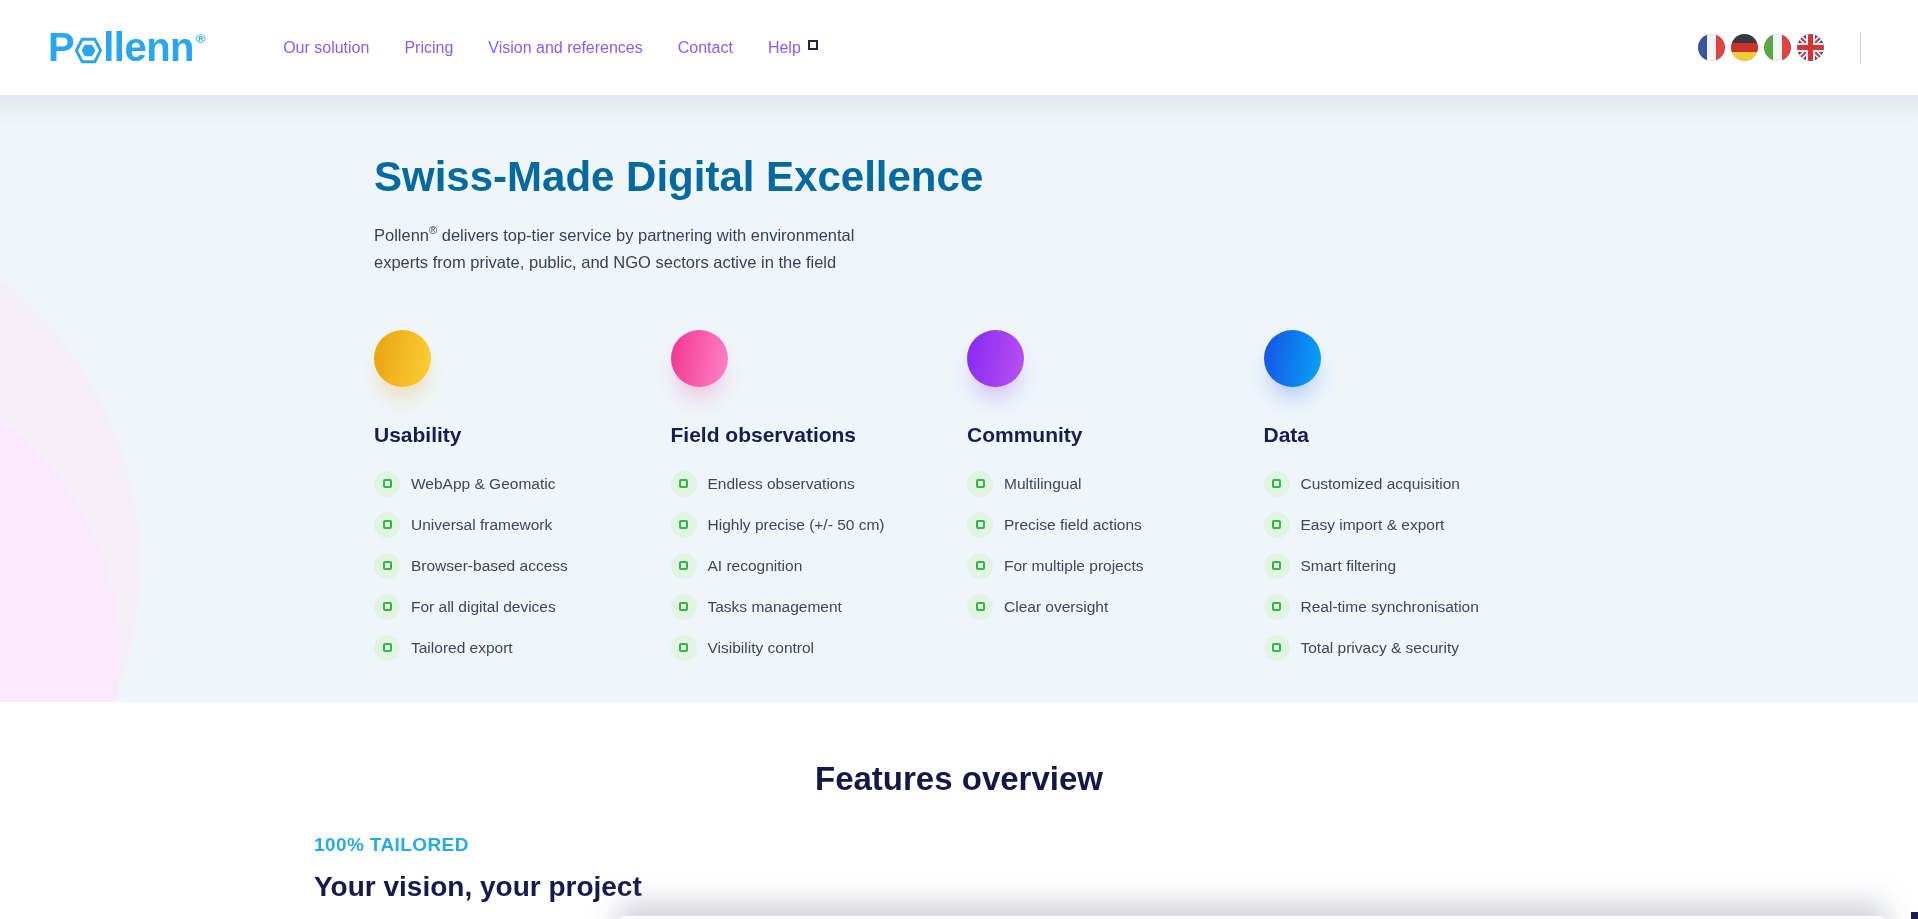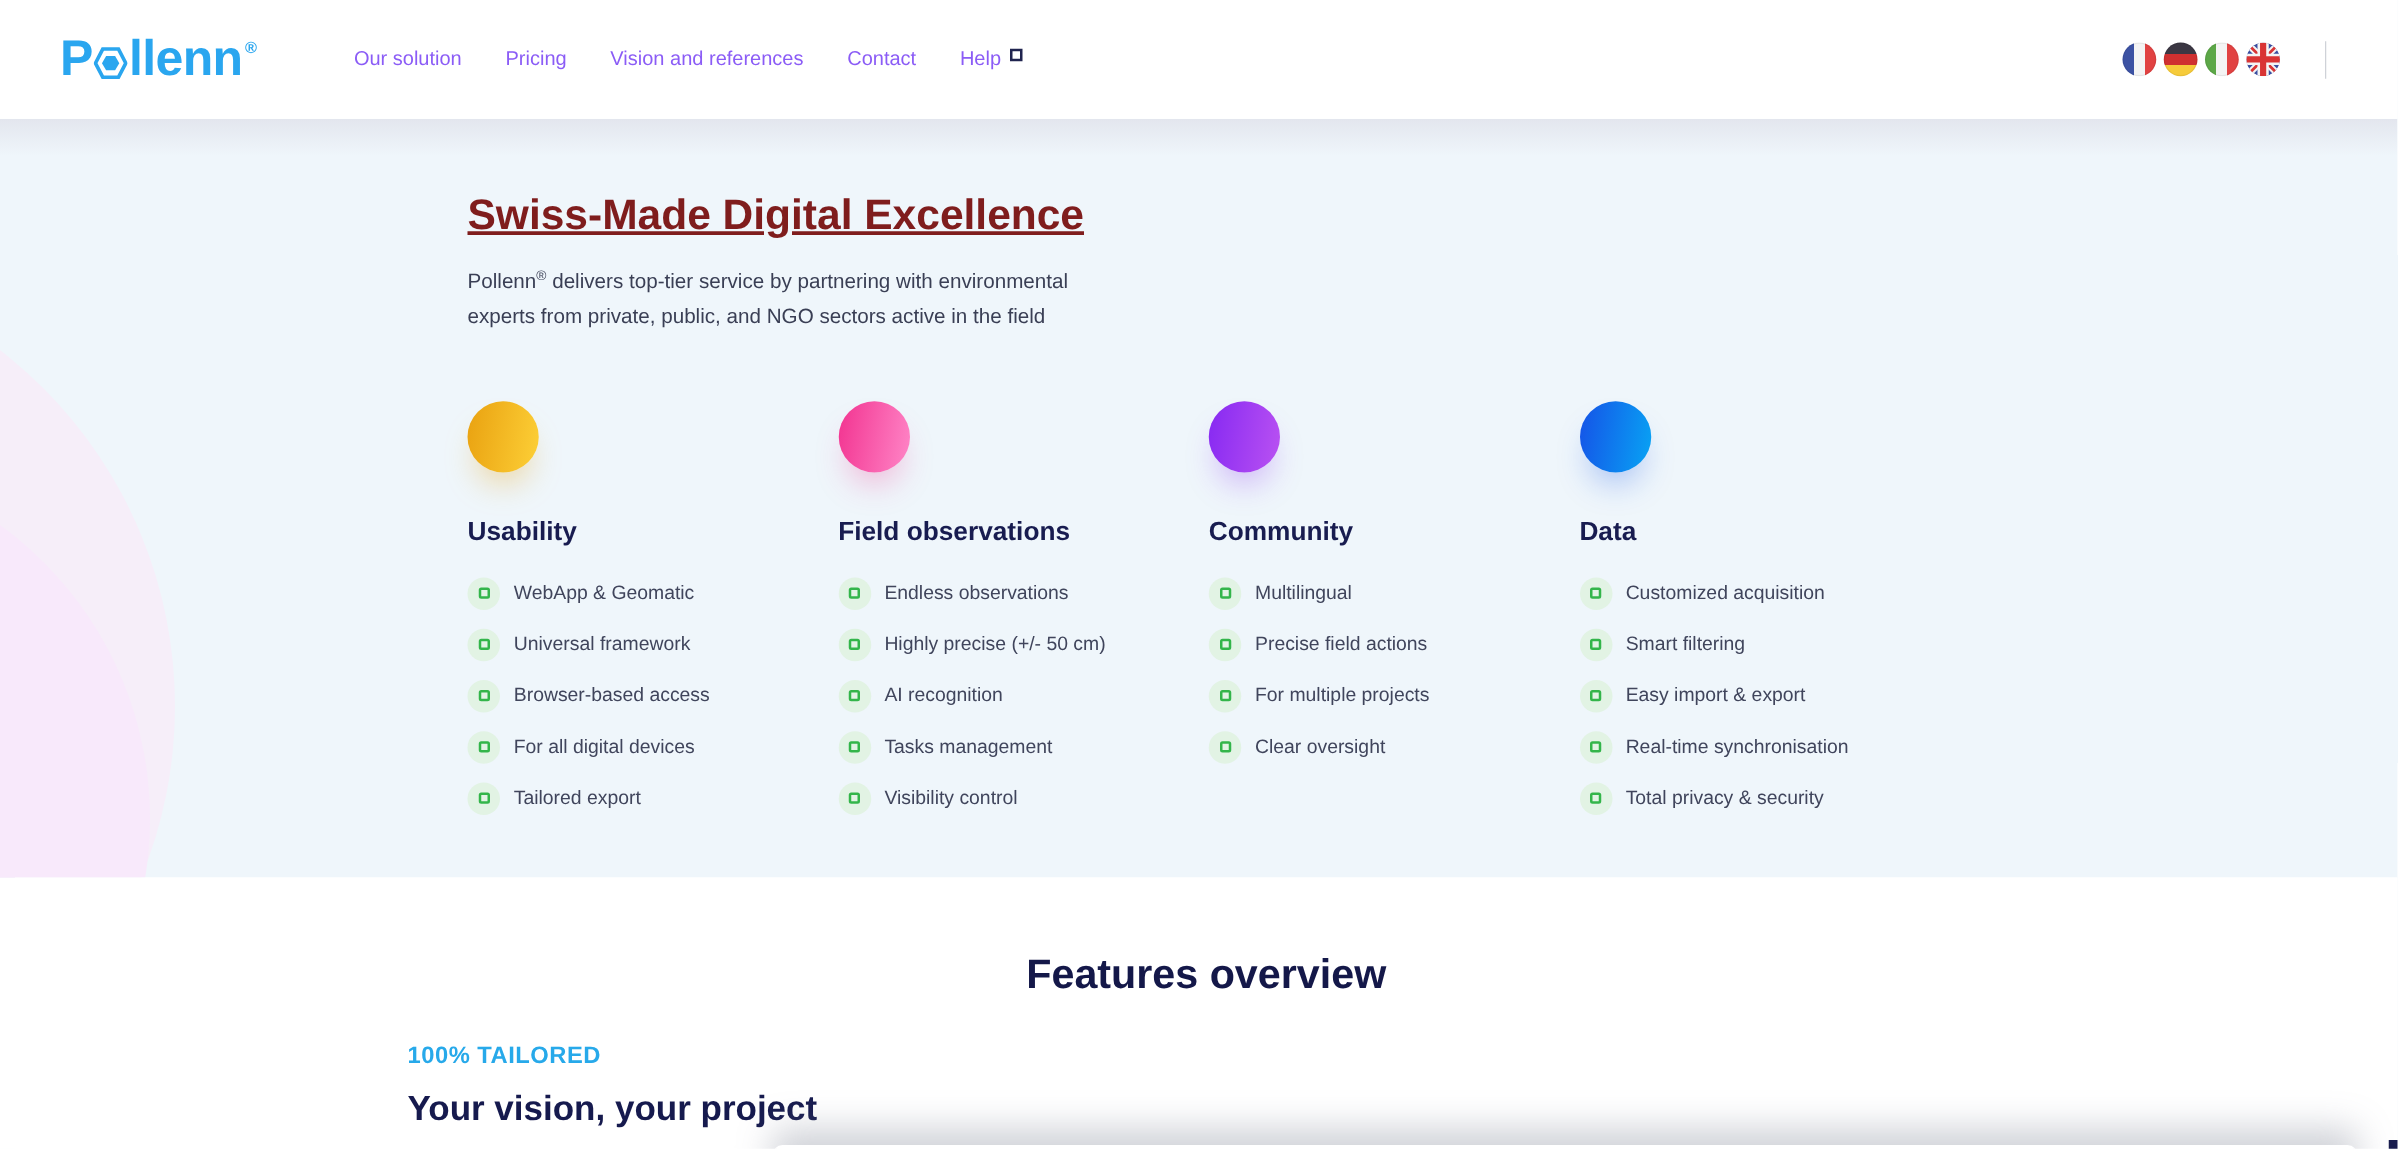--- a/index.html
+++ b/index.html
@@ -27,37 +27,37 @@
   .hdr-divider { width:1px; height:30px; background:#cfd2d8; margin-left:36px; }
 
   
   .hero { position:relative; height:607px; background:#eff6fb; overflow:hidden; }
   .hero::before { content:""; position:absolute; left:0; top:0; right:0; height:30px;
                   background:linear-gradient(180deg, #e3e6ee 0%, rgba(240,246,251,0) 100%); z-index:2; }
   .blob { position:absolute; border-radius:50%; }
   .blob1 { width:720px; height:720px; left:-580px; top:110px; background:#f6eef9; }
   .blob2 { width:580px; height:580px; left:-460px; top:270px; background:#f8e9fb; }
   .hero-inner { position:relative; width:1170px; margin:0 auto; padding-top:58px; z-index:3; }
-  .hero-title { font-size:34px; font-weight:bold; color:#7f1d1d;text-decoration:underline; }
+  .hero-title { font-size:42px; font-weight:bold; color:#0369a1; }
   .hero-sub { margin-top:16px; font-size:16.5px; line-height:27px; color:#3a3f55; max-width:530px; }
   .hero-sub sup { font-size:11px; }
 
   .cols { display:flex; margin-top:54px;gap:16px; }
   .col { width:300px; }
   .circle { width:57px; height:57px; border-radius:50%; }
   .col-title { margin-top:36px; font-size:21px; font-weight:bold; color:#181c50; }
   .col ul { list-style:none; margin-top:24px; }
   .col li { display:flex; align-items:center; height:26px; margin-bottom:15px; }
   .check { width:26px; height:26px; border-radius:50%; background:#e2f3e4; flex:0 0 26px;
            display:flex; align-items:center; justify-content:center; margin-right:11px; }
   .check-sq { width:9px; height:9px; border:2px solid #33b54a; border-radius:2px; }
   .li-txt { font-size:15.5px; color:#40455c; }
 
   
-  .features { position:relative; background:#fff; height:217px;margin-left:12px; }
+  .features { position:relative; background:#fff; height:217px; }
   .features-title { text-align:center; font-size:33px; font-weight:bold; color:#141849; padding-top:58px; }
   .tagline { margin:36px 0 0 314px; font-size:19px; font-weight:bold; color:#27a9ea; letter-spacing:0.4px; }
   .vision { margin:15px 0 0 314px; font-size:28px; font-weight:bold; color:#161a4e; }
 
   .bottom-card { position:absolute; left:618px; top:916px; width:1268px; height:40px;
                  background:#fff; border-radius:8px 8px 0 0;
                  box-shadow:0 -13px 28px rgba(128,133,150,0.38); }
   .corner-widget { position:absolute; right:-4px; bottom:-4px; width:11px; height:11px;
                    background:#191d4e; }
 </style>
@@ -227,27 +227,27 @@
           <li>
               <span class="check">
                 <span class="check-sq"></span>
               </span>
               <span class="li-txt">Customized acquisition</span>
             </li>
           <li>
               <span class="check">
                 <span class="check-sq"></span>
               </span>
+              <span class="li-txt">Easy import &amp; export</span>
+            </li>
+          <li>
+              <span class="check">
+                <span class="check-sq"></span>
+              </span>
               <span class="li-txt">Smart filtering</span>
-            </li>
-          <li>
-              <span class="check">
-                <span class="check-sq"></span>
-              </span>
-              <span class="li-txt">Easy import &amp; export</span>
             </li>
           <li>
               <span class="check">
                 <span class="check-sq"></span>
               </span>
               <span class="li-txt">Real-time synchronisation</span>
             </li>
           <li>
               <span class="check">
                 <span class="check-sq"></span>

